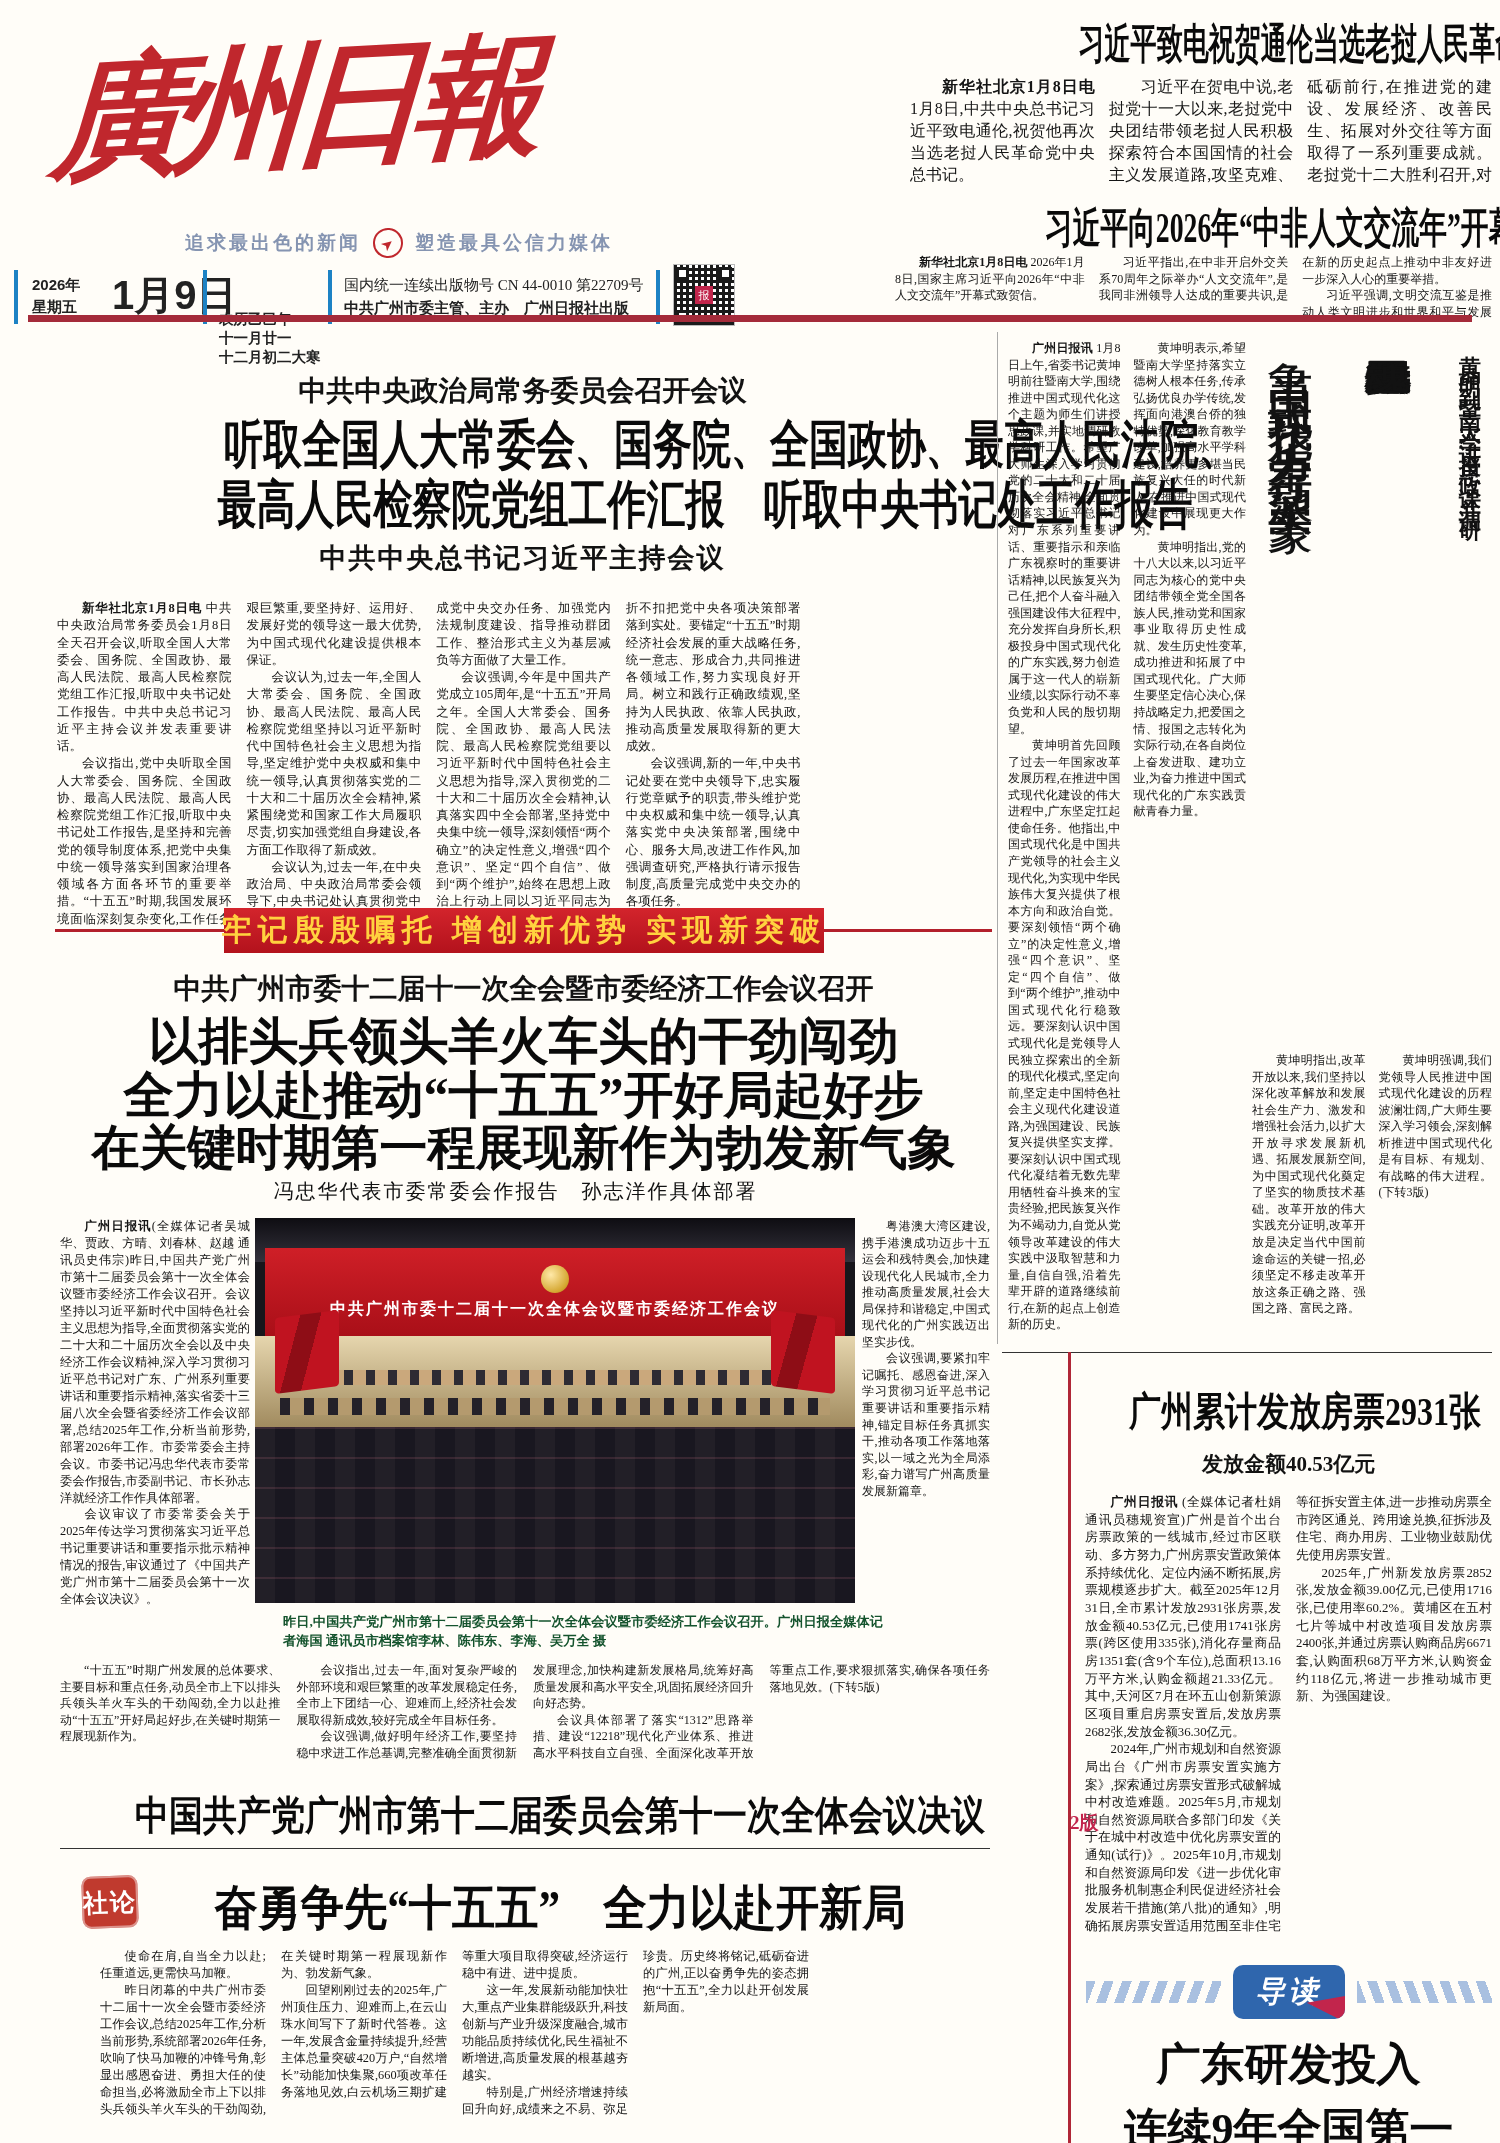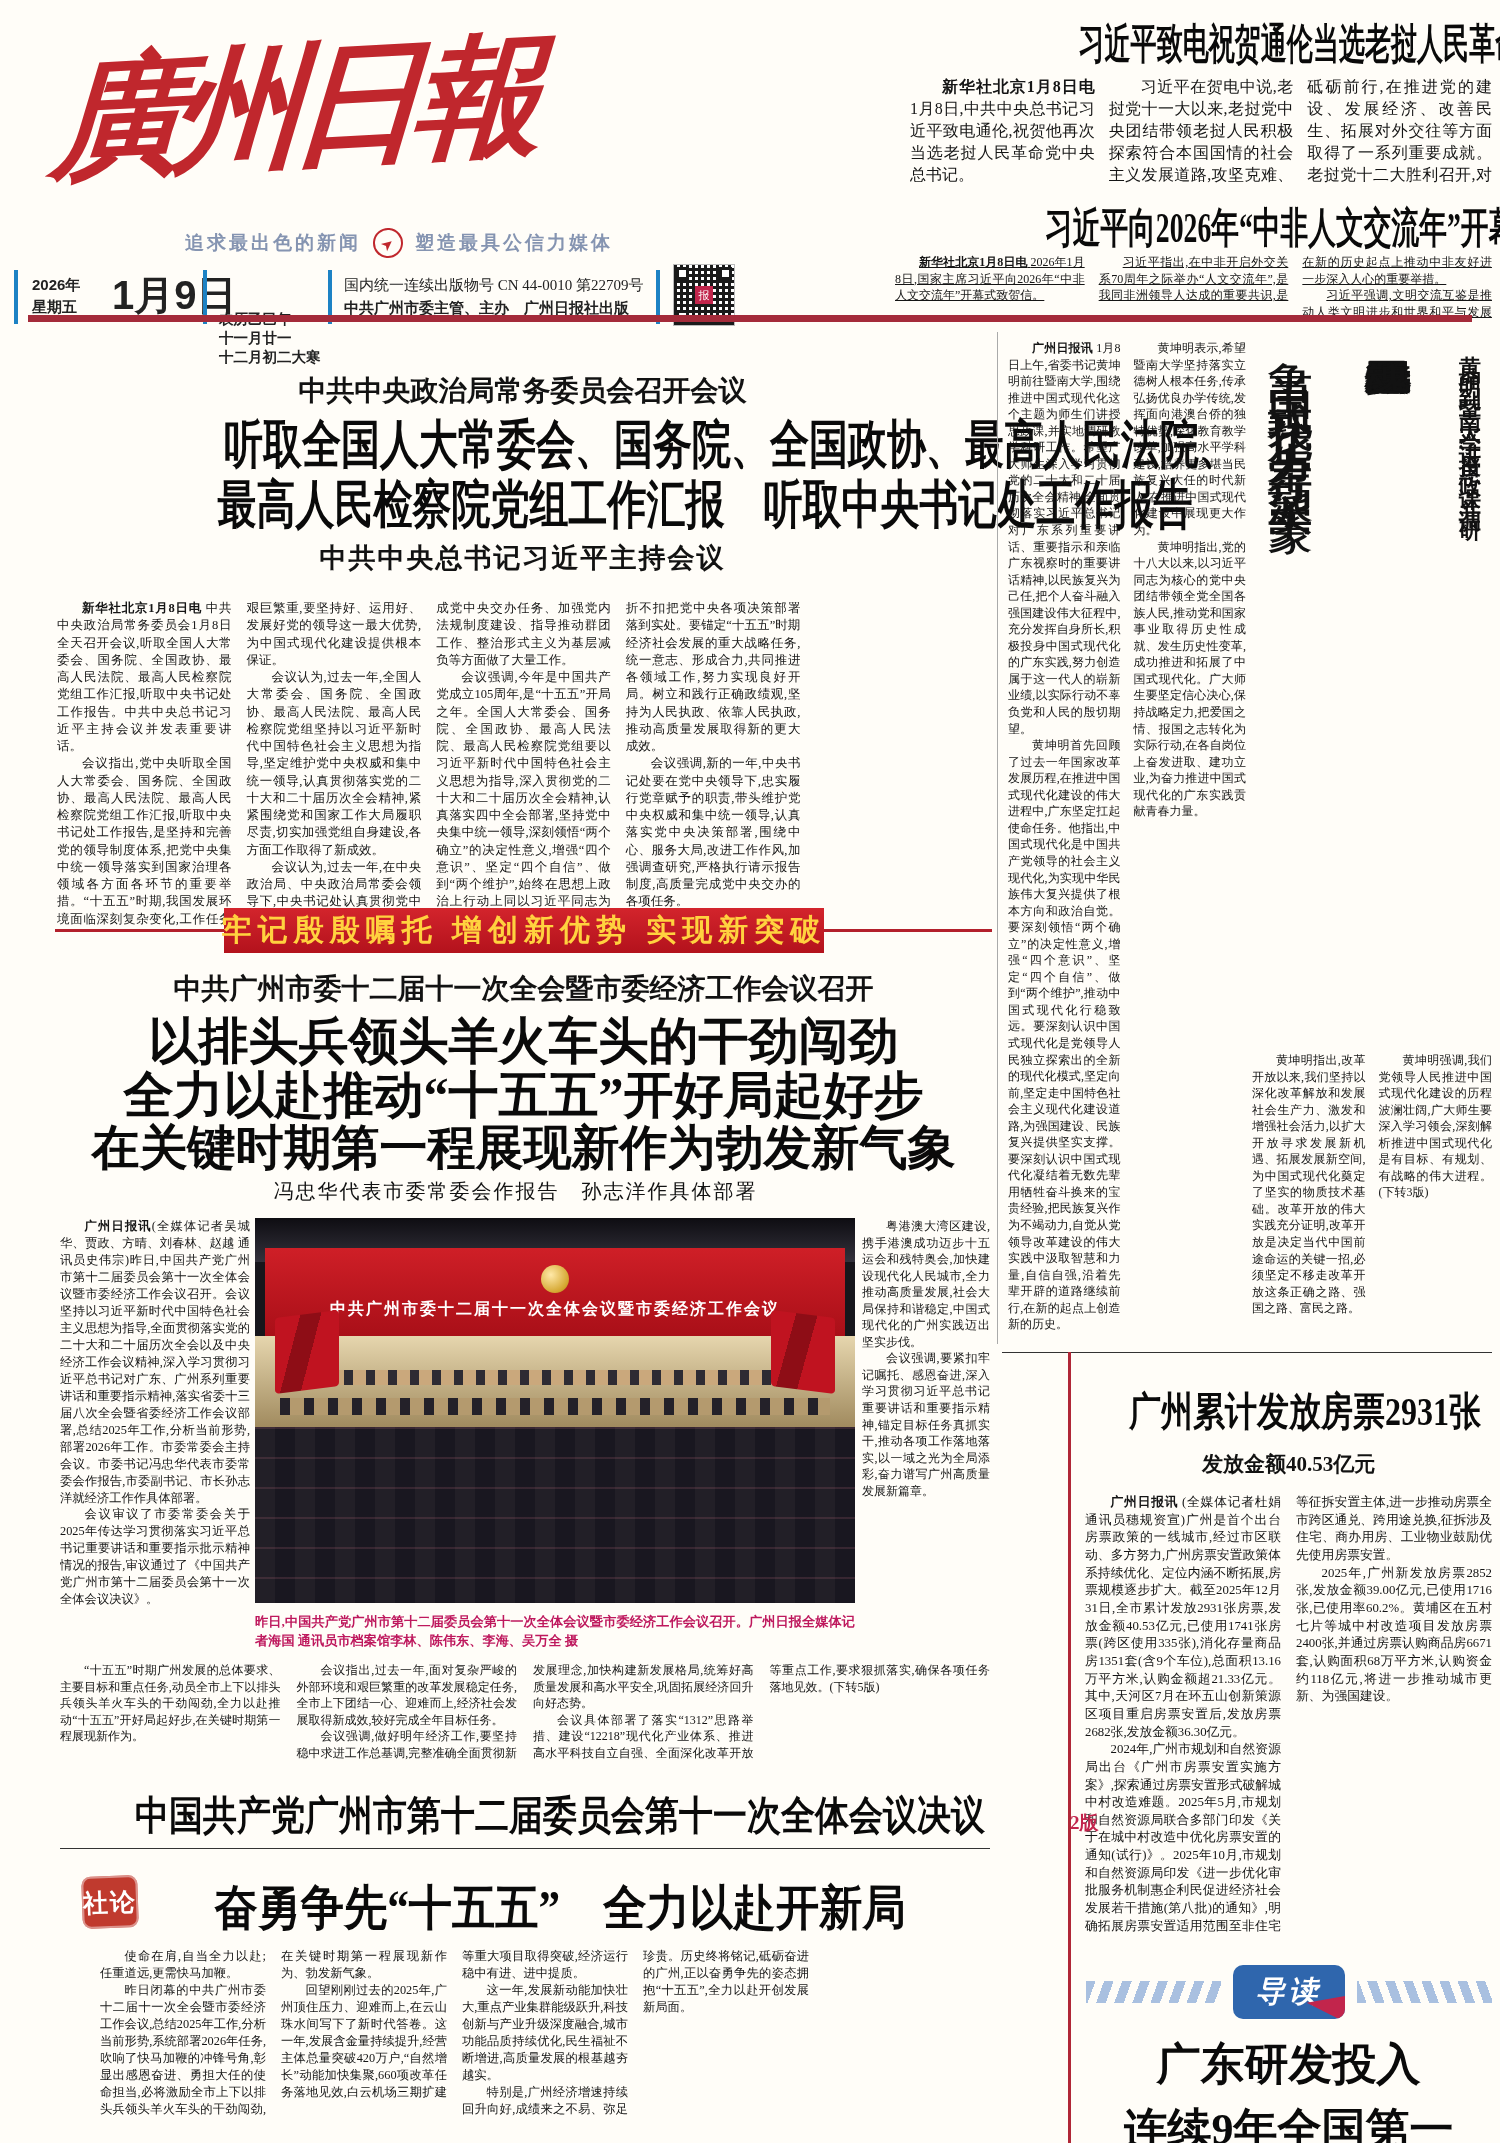--- a/index.html
+++ b/index.html
@@ -70,21 +70,21 @@
   .ph-stage{position:absolute;left:0;right:0;top:118px;height:92px;background:linear-gradient(#e6d6ae,#a08a5e);}
   .ph-table{position:absolute;left:45px;right:45px;top:34px;height:15px;
             background:repeating-linear-gradient(90deg,#2e2b33 0 9px,#caa87c 9px 22px);}
   .ph-table2{position:absolute;left:25px;right:25px;top:62px;height:17px;
              background:repeating-linear-gradient(90deg,#242129 0 10px,#b49a6e 10px 24px);}
   .ph-flag{position:absolute;top:96px;width:64px;height:76px;border-radius:4px;transform:skewY(-7deg);
            background:linear-gradient(105deg,#c01320 0 30%,#8e0d16 30% 55%,#c01320 55% 100%);}
   .ph-audience{position:absolute;left:0;right:0;bottom:0;height:176px;
            background:repeating-linear-gradient(180deg,rgba(214,120,140,.16) 0 2px,transparent 2px 30px),
                       repeating-linear-gradient(90deg,#221f27 0 20px,#191720 20px 40px);}
-  .caption{font-size:13.2px;line-height:1.45;font-weight:600;text-align:justify;color:#be185d;}
+  .caption{font-size:13.2px;line-height:1.45;font-weight:600;text-align:justify;color:#14532d;margin-left:28px;}
   .kickers{font-weight:600;}
 </style>
 </head>
 <body>
 
 <div class="page">
 
   <div class="abs" style="left:52px;top:40px;">
     <div class="logo">廣州日報</div>
   </div>
@@ -129,21 +129,21 @@
     <div class="bt c3" style="font-size:16px;column-gap:14px;margin-left:15px;">
       <p><span class="dl">新华社北京1月8日电</span> <span>1月8日,中共中央总书记习近平致电通伦,祝贺他再次当选老挝人民革命党中央总书记。</span></p>
       <p>习近平在贺电中说,老挝党十一大以来,老挝党中央团结带领老挝人民积极探索符合本国国情的社会主义发展道路,攻坚克难、砥砺前行,在推进党的建设、发展经济、改善民生、拓展对外交往等方面取得了一系列重要成就。老挝党十二大胜利召开,对于老挝党和老挝社会主义事业发展具有承前启后、继往开来的重要意义。祝愿在以总书记同志为首的老挝党中央坚强领导下,老挝党和人民团结一心、接续奋斗,胜利完成老挝党十二大提出的各项目标任务,(下转2版)</p>
     </div>
   </div>
 
   <div class="abs hl" style="left:895px;top:200px;width:597px;font-size:42px;">
     <span class="sq" style="transform:scaleX(.66);">习近平向2026年“中非人文交流年”开幕式致贺信</span>
   </div>
   <div class="abs" style="left:895px;top:254px;width:597px;height:82px;">
-    <div class="bt c3" style="font-size:12px;column-gap:14px;text-decoration:underline;">
+    <div class="bt c3" style="font-size:12px;column-gap:14px;">
       <p><span class="dl">新华社北京1月8日电</span> <span>2026年1月8日,国家主席习近平向2026年“中非人文交流年”开幕式致贺信。</span></p>
       <p>习近平指出,在中非开启外交关系70周年之际举办“人文交流年”,是我同非洲领导人达成的重要共识,是在新的历史起点上推动中非友好进一步深入人心的重要举措。</p>
       <p>习近平强调,文明交流互鉴是推动人类文明进步和世界和平与发展的不竭动力。千百年来,中非两大文明交相辉映,成为中非友谊的历史和思想之源。(下转2版)</p>
     </div>
   </div>
 
   <div class="abs redsep" style="left:28px;top:315px;width:1444px;height:7px;"></div>
 
   <div class="abs ctr" style="left:55px;top:372px;width:935px;font-size:28px;font-weight:bold;font-family:'Liberation Sans',sans-serif;">中共中央政治局常务委员会召开会议</div>
   <div class="abs hl" style="left:55px;top:410px;width:935px;font-size:52px;">

